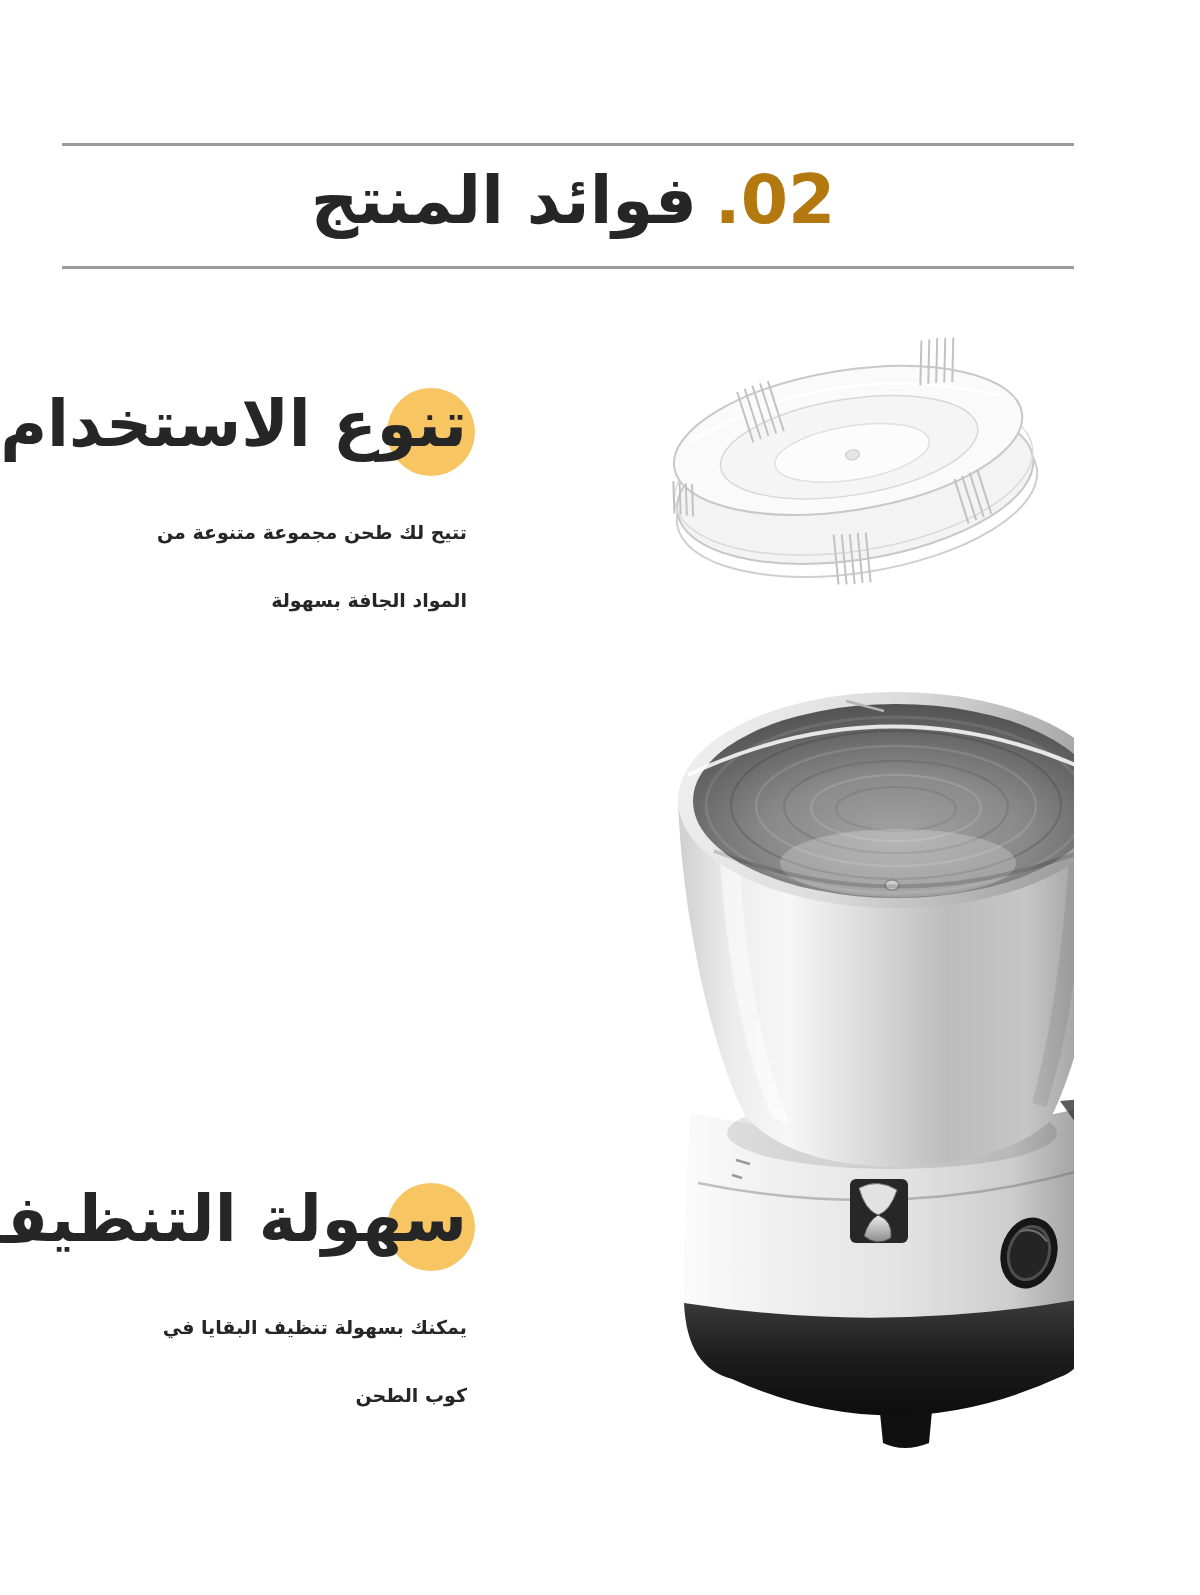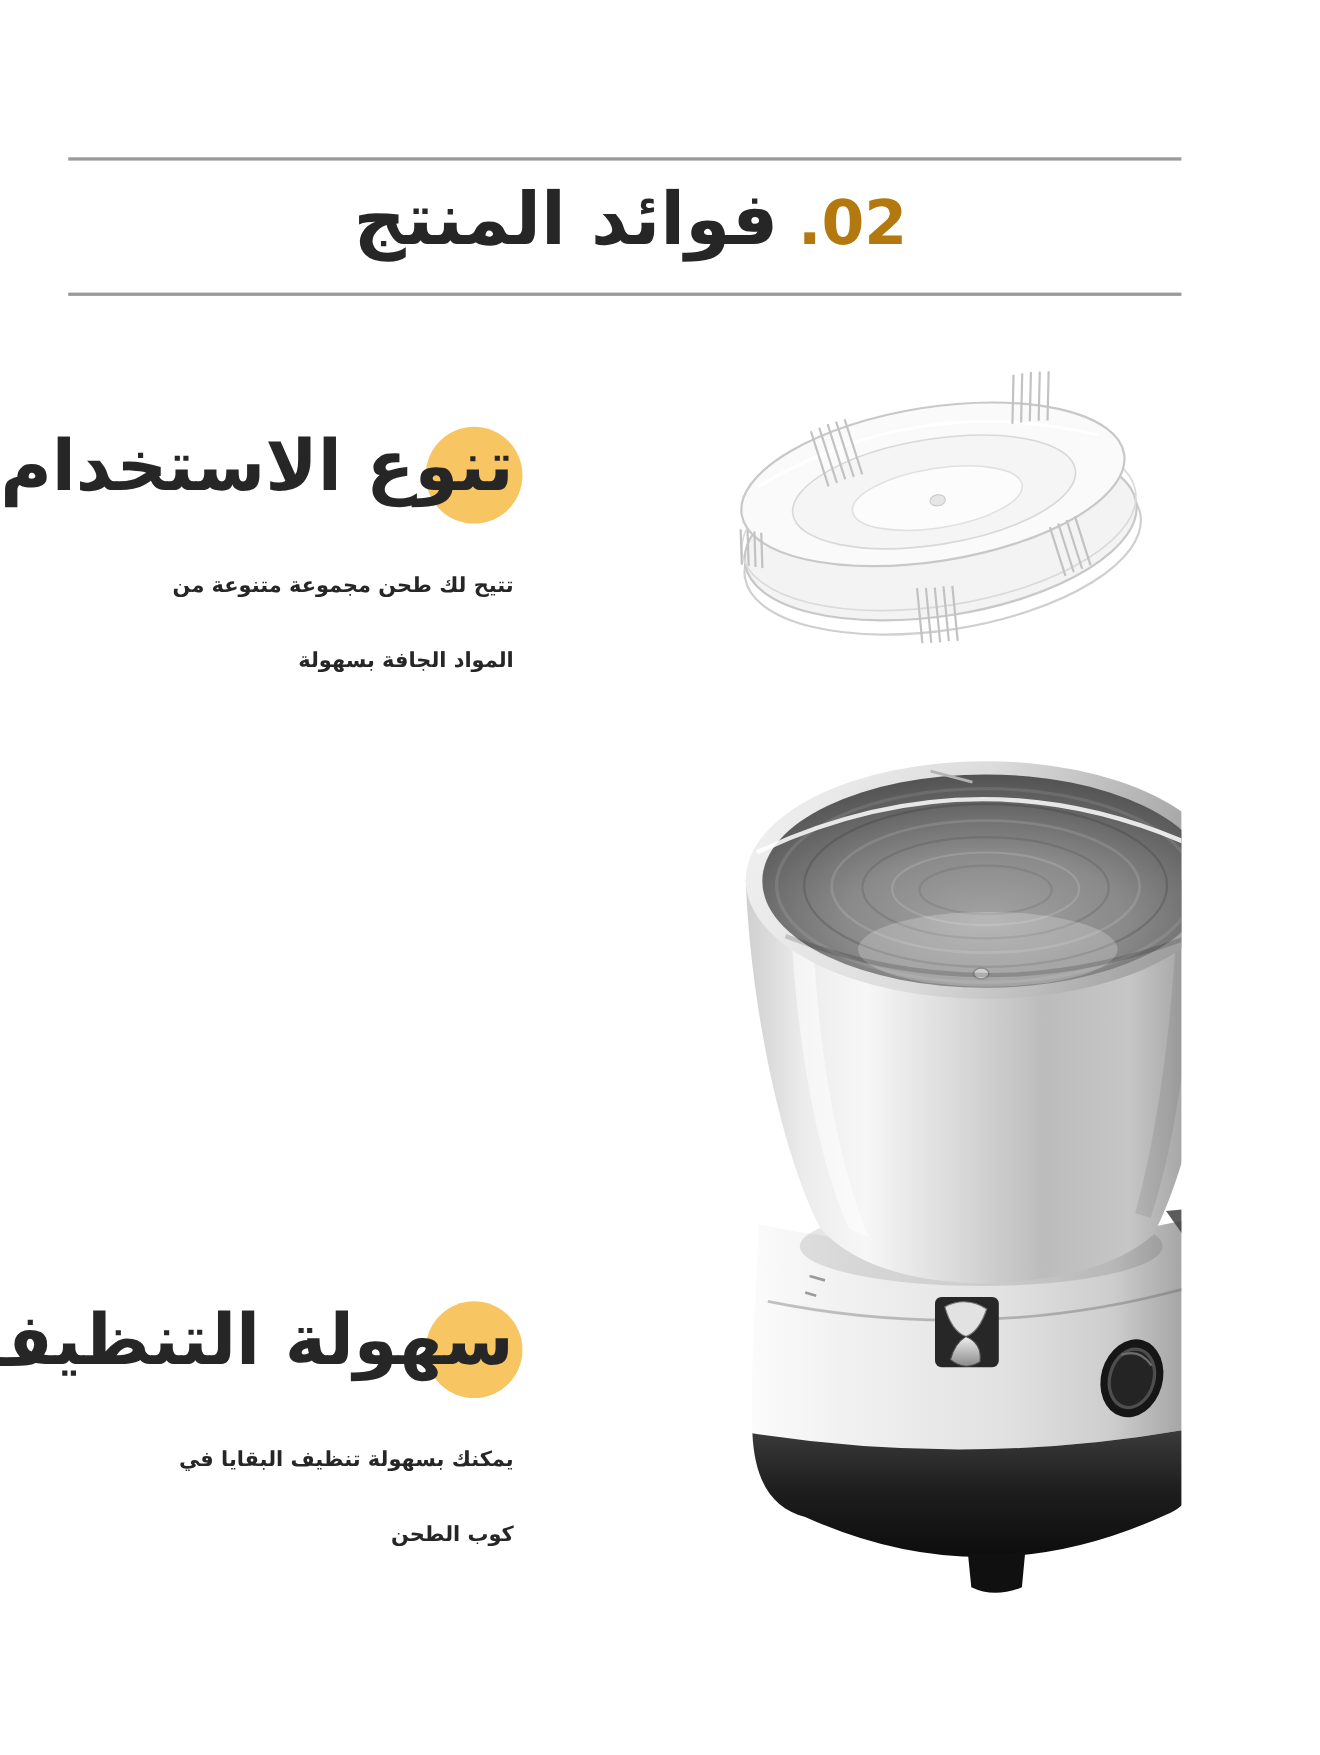--- a/index.html
+++ b/index.html
@@ -20,21 +20,21 @@
     position:absolute;top:150px;left:0;right:0;height:104px;
     display:flex;justify-content:center;align-items:baseline;gap:18px;
     transform:translateX(36px);
   }
   .page-title{
     margin:0;font-size:66px;line-height:100px;font-weight:bold;color:var(--text);
     letter-spacing:0;white-space:nowrap;
   }
   .section-number{
     direction:ltr;unicode-bidi:isolate;
-    font-size:56px;line-height:100px;font-weight:bold;color:var(--accent-number);
+    font-size:68px;line-height:100px;font-weight:bold;color:var(--accent-number);
     white-space:nowrap;
   }
   .benefit{position:absolute;right:607px;width:480px;text-align:right;direction:rtl;}
   .benefit-1{top:388px;}
   .benefit-2{top:778px;}
   .benefit-3{top:1183px;}
   .benefit .hl-circle{
     position:absolute;top:0;right:-8px;width:88px;height:88px;border-radius:50%;
     background:var(--highlight-circle);z-index:0;
   }

